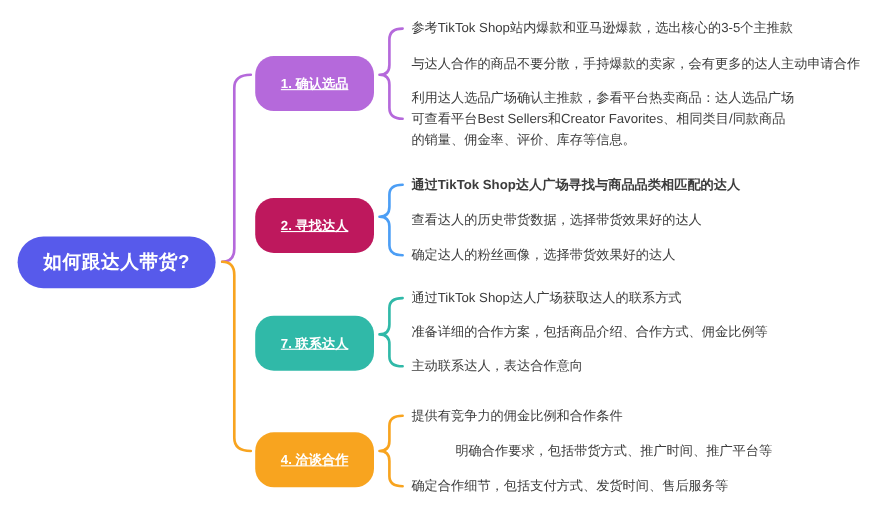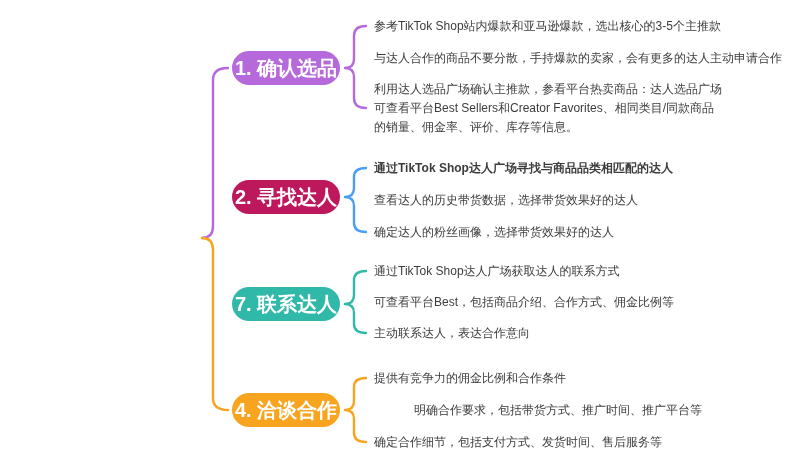--- a/index.html
+++ b/index.html
@@ -19,23 +19,23 @@
     color:#ffffff;
     box-sizing:border-box;
   }
   .root-node{
     left:16px;top:215px;width:180px;height:47px;
     border-radius:24px;
     font-size:17px;font-weight:700;
     letter-spacing:.5px;
   }
   .branch-node{
-    left:232px;width:108px;height:34px;
+    left:232px;width:108px;height:50px;
     border-radius:17px;
-    font-size:20px;font-weight:600;
+    font-size:12px;font-weight:600;text-decoration:underline;
   }
   .branch-node.b1{top:51px;}
   .branch-node.b2{top:180px;}
   .branch-node.b3{top:287px;}
   .branch-node.b4{top:393px;}
 
   .leaf{
     position:absolute;
     left:374px;
     transform:translateY(-50%);
@@ -61,37 +61,38 @@
 
     <path d="M 366,26 Q 354,26 354,36 L 354,59 Q 354,68 345,68 Q 354,68 354,77 L 354,98 Q 354,108 366,108" stroke="#B569DB"></path>
 
     <path d="M 366,168 Q 354,168 354,177 L 354,188 Q 354,197 345,197 Q 354,197 354,206 L 354,223 Q 354,232 366,232" stroke="#4C9EF5"></path>
 
     <path d="M 366,271 Q 354,271 354,280 L 354,295 Q 354,304 345,304 Q 354,304 354,313 L 354,324 Q 354,333 366,333" stroke="#30B9A8"></path>
 
     <path d="M 366,378 Q 354,378 354,387 L 354,401 Q 354,410 345,410 Q 354,410 354,419 L 354,433 Q 354,442 366,442" stroke="#F8A41F"></path>
   </svg>
 
+  <div class="node root-node" style="background: rgb(87, 90, 235);">如何跟达人带货?</div>
 
   <div class="node branch-node b1" style="background: rgb(181, 105, 219);">1. 确认选品</div>
   <div class="node branch-node b2" style="background: #be185d;">2. 寻找达人</div>
   <div class="node branch-node b3" style="background: rgb(48, 185, 168);">7. 联系达人</div>
   <div class="node branch-node b4" style="background: rgb(248, 164, 31);">4. 洽谈合作</div>
 
   <div class="leaf l1-1">参考TikTok Shop站内爆款和亚马逊爆款，选出核心的3-5个主推款</div>
   <div class="leaf l1-2">与达人合作的商品不要分散，手持爆款的卖家，会有更多的达人主动申请合作</div>
   <div class="leaf l1-3">利用达人选品广场确认主推款，参看平台热卖商品：达人选品广场
 可查看平台Best Sellers和Creator Favorites、相同类目/同款商品
 的销量、佣金率、评价、库存等信息。</div>
 
   <div class="leaf l2-1">通过TikTok Shop达人广场寻找与商品品类相匹配的达人</div>
   <div class="leaf l2-2">查看达人的历史带货数据，选择带货效果好的达人</div>
   <div class="leaf l2-3">确定达人的粉丝画像，选择带货效果好的达人</div>
 
   <div class="leaf l3-1">通过TikTok Shop达人广场获取达人的联系方式</div>
-  <div class="leaf l3-2">可查看平台Best，包括商品介绍、合作方式、佣金比例等</div>
+  <div class="leaf l3-2">准备详细的合作方案，包括商品介绍、合作方式、佣金比例等</div>
   <div class="leaf l3-3">主动联系达人，表达合作意向</div>
 
   <div class="leaf l4-1">提供有竞争力的佣金比例和合作条件</div>
   <div class="leaf l4-2">明确合作要求，包括带货方式、推广时间、推广平台等</div>
   <div class="leaf l4-3">确定合作细节，包括支付方式、发货时间、售后服务等</div>
 
 </div>
 
 </body></html>

